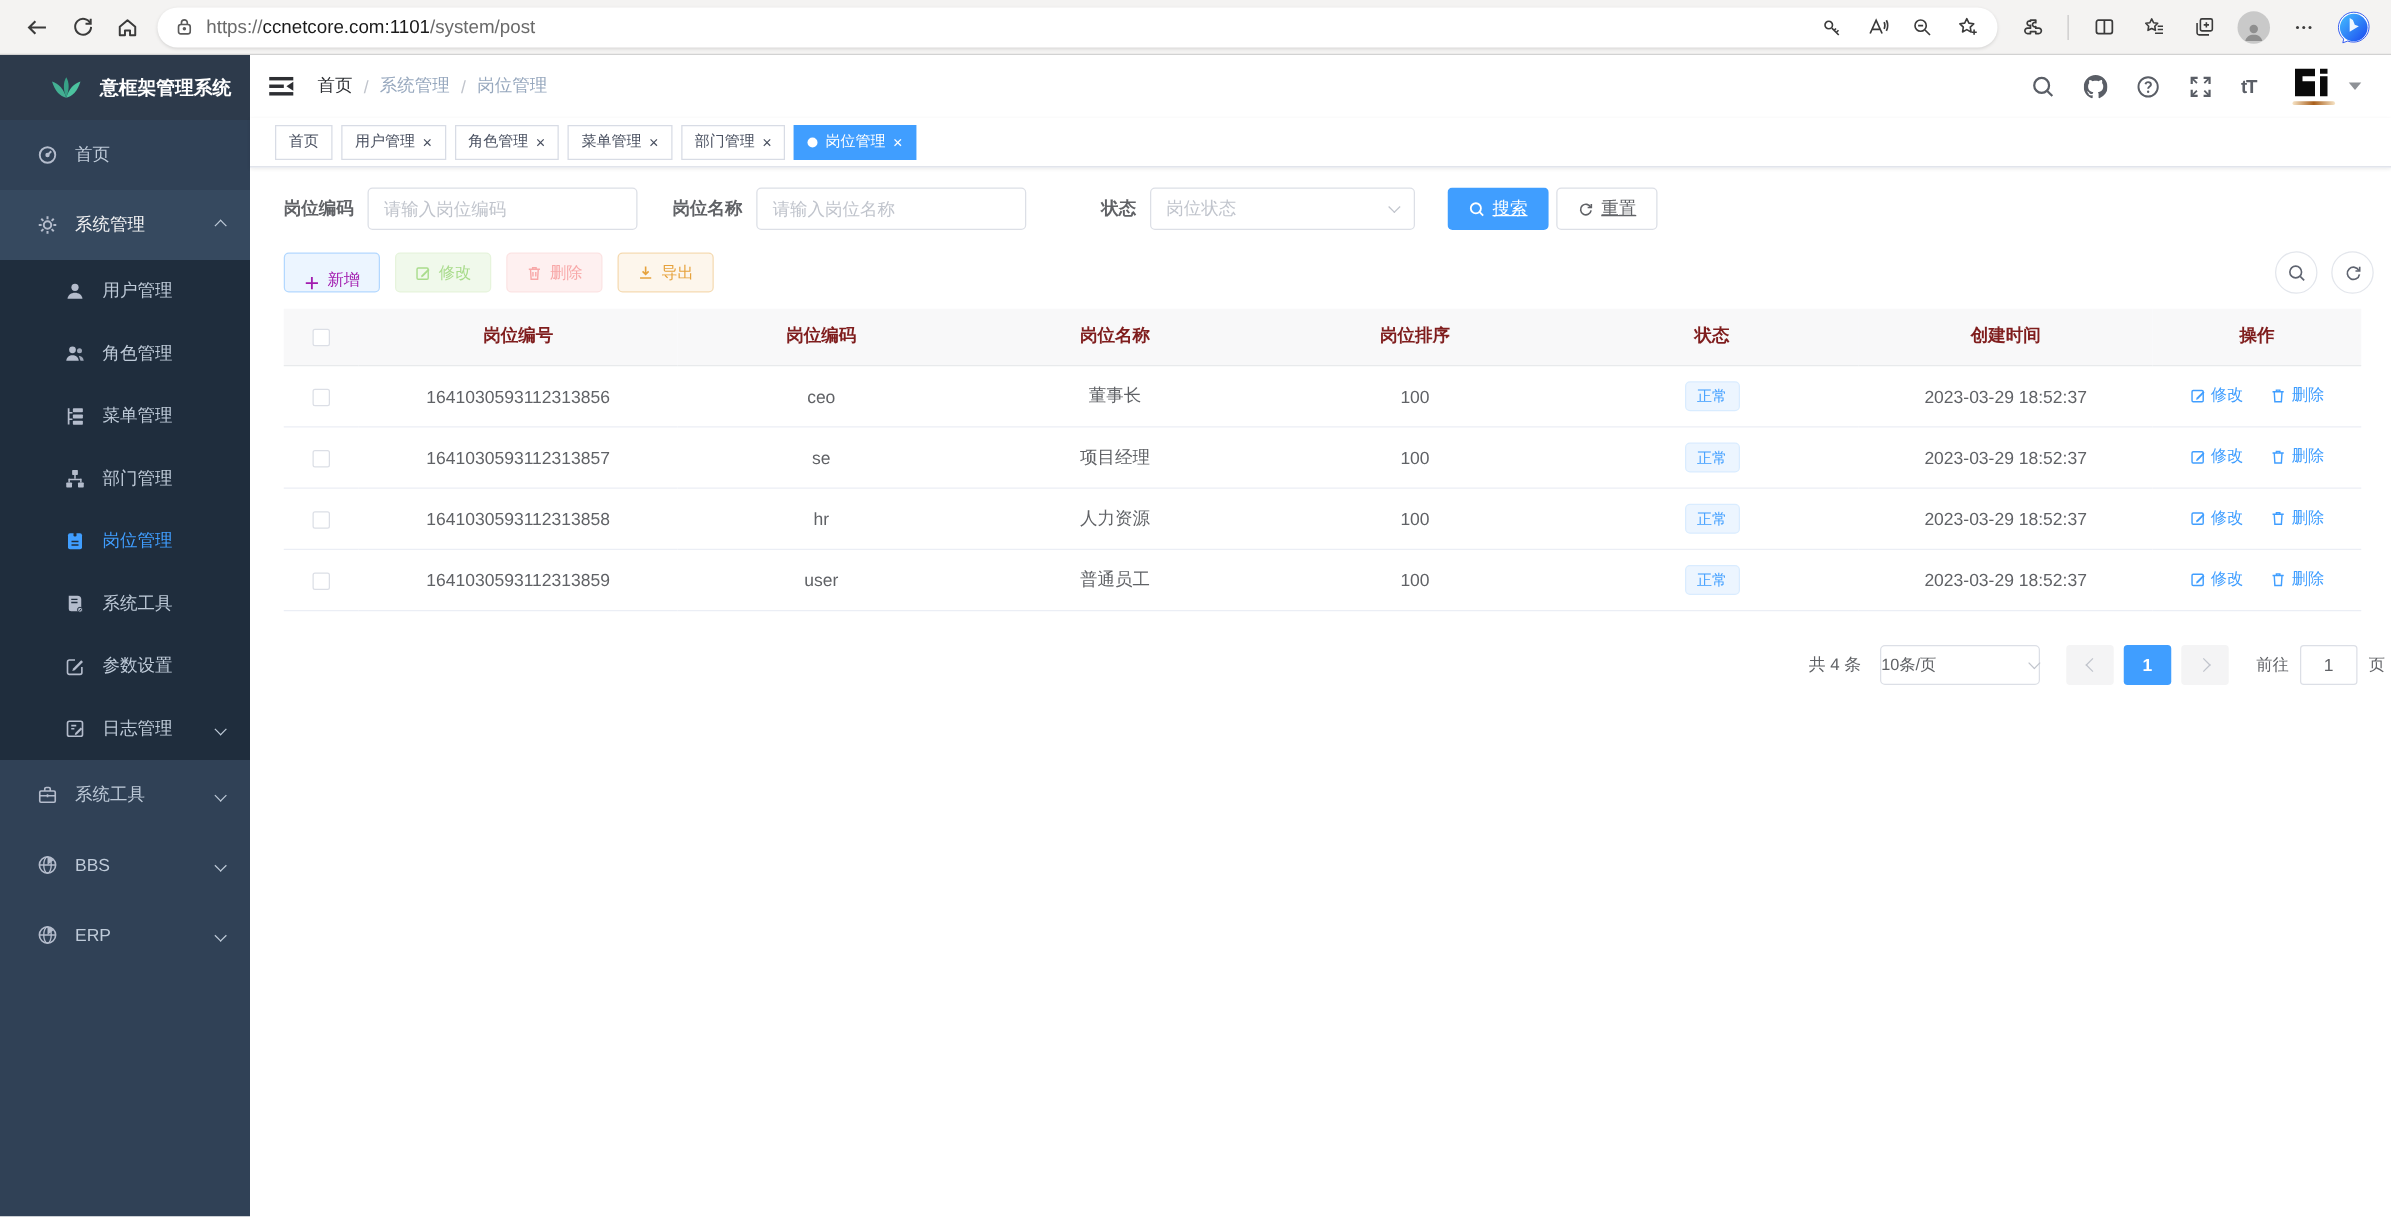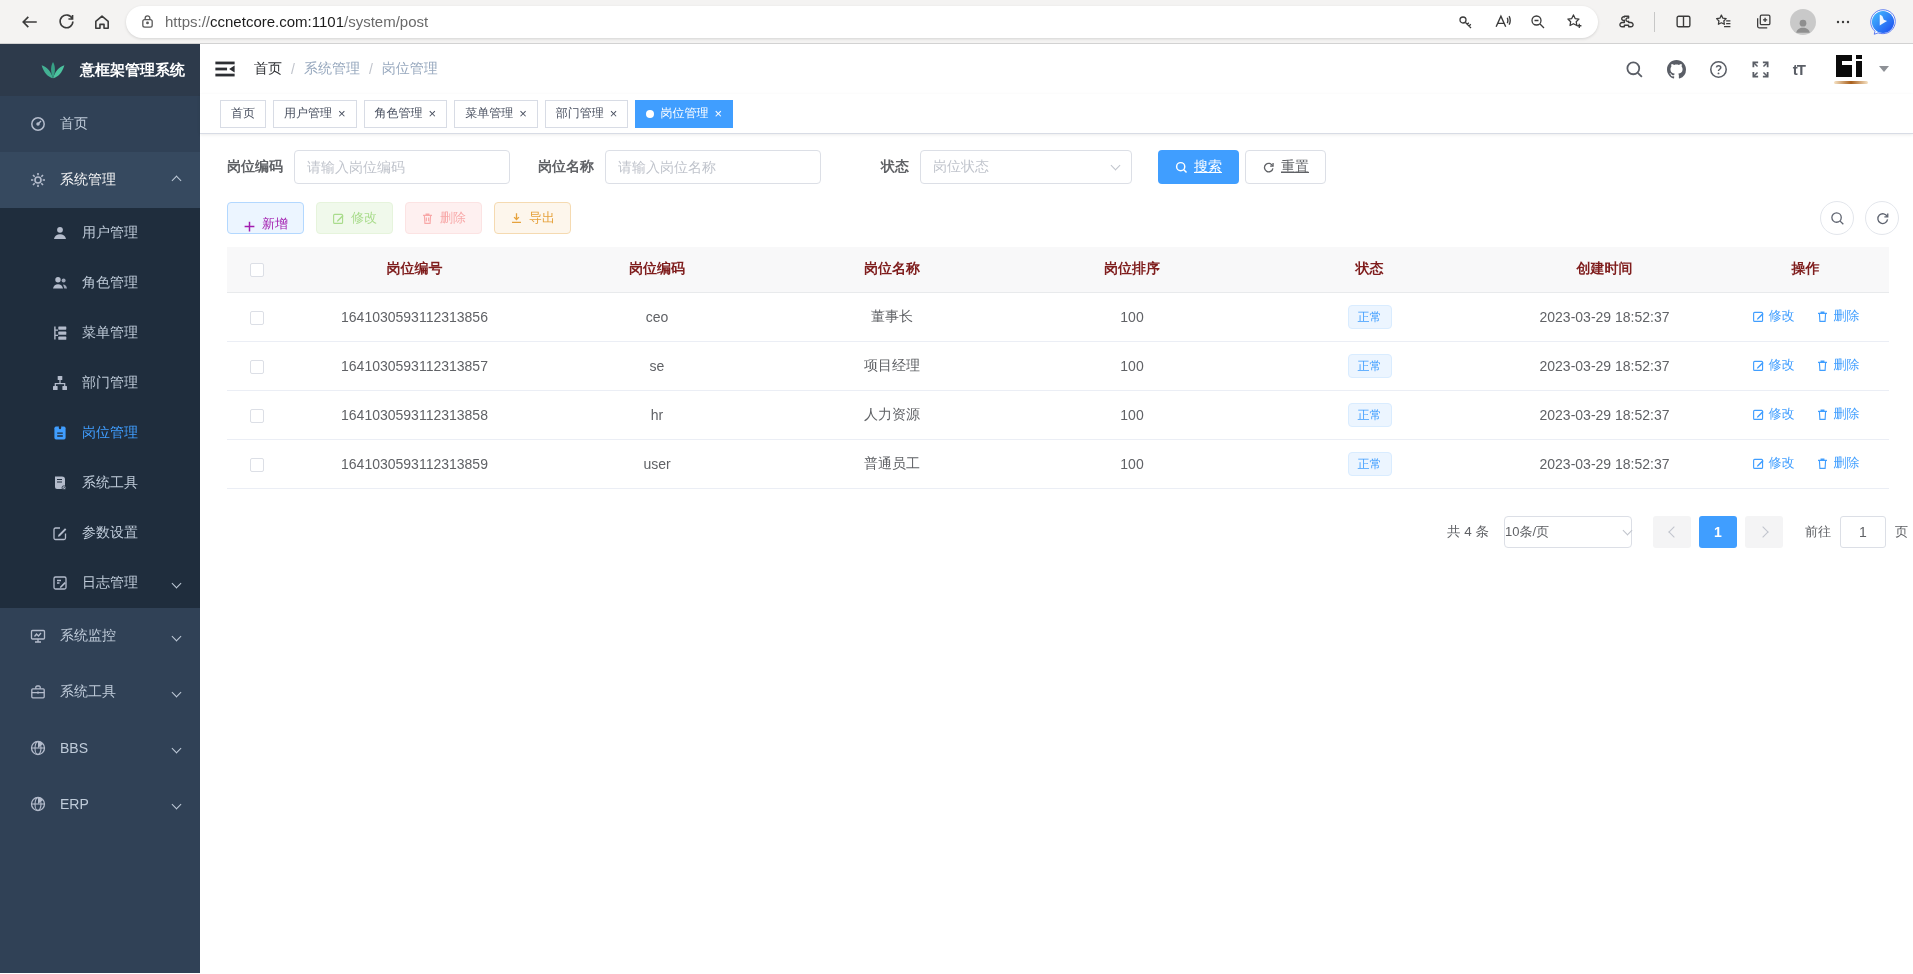--- a/index.html
+++ b/index.html
@@ -338,31 +338,20 @@
               <rect x="2" y="2" width="12" height="12" rx="1.5"></rect>
               <path d="M5 5.5h4M5 8h2.5"></path>
               <path d="M8.2 11.4 12.6 7l1.2 1.2-4.4 4.4-1.6.4Z" fill="currentColor" stroke="none"></path>
             </svg>
           </span>
         <span class="mi-label">日志管理</span>
         <span class="chev down"></span>
       </div>
     </div>
 
-    <div class="menu-item">
-      <span class="mi-icon">
-          <svg viewBox="0 0 16 16" fill="none" stroke="currentColor" stroke-width="1.3">
-            <rect x="1.5" y="2.5" width="13" height="8.5" rx="1"></rect>
-            <path d="M4.5 8.5 6.5 6l2 2 2.5-3"></path>
-            <path d="M8 11v2.5M5 14h6"></path>
-          </svg>
-        </span>
-      <span class="mi-label">系统监控</span>
-      <span class="chev down"></span>
-    </div>
     <div class="menu-item">
       <span class="mi-icon">
           <svg viewBox="0 0 16 16" fill="none" stroke="currentColor" stroke-width="1.3">
             <rect x="1.8" y="4.8" width="12.4" height="9" rx="1"></rect>
             <path d="M5.8 4.8V3.2A1.2 1.2 0 0 1 7 2h2a1.2 1.2 0 0 1 1.2 1.2v1.6M1.8 8.6h12.4M8 7.4v2.4"></path>
           </svg>
         </span>
       <span class="mi-label">系统工具</span>
       <span class="chev down"></span>
     </div>

